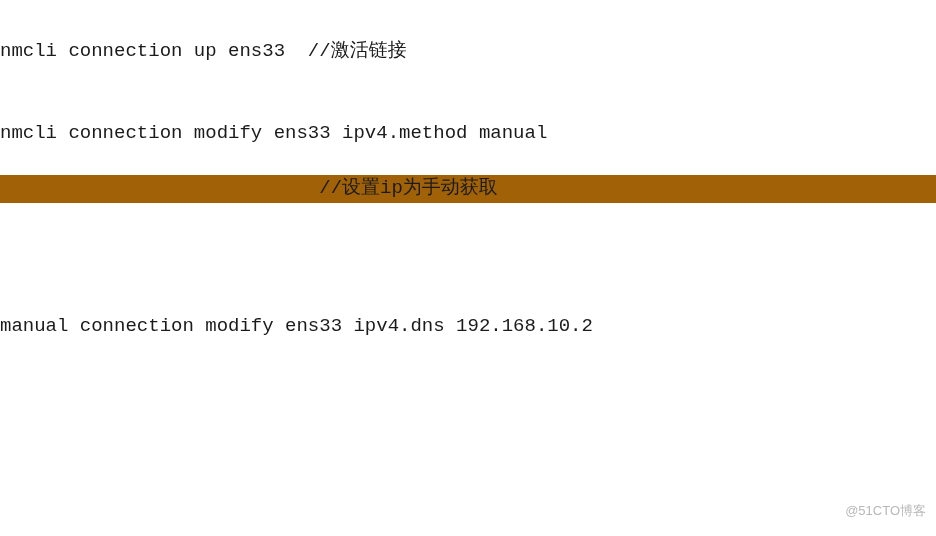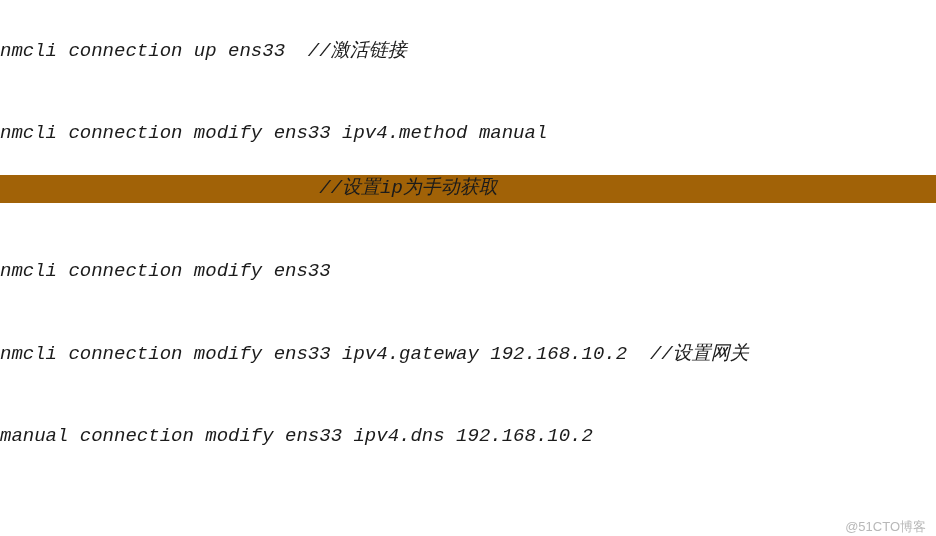--- a/index.html
+++ b/index.html
@@ -15,21 +15,20 @@
     overflow: hidden;
   }
   .content {
     padding-top: 10px;
     line-height: 1.45;
     white-space: pre;
     position: relative;
   }
   .line {
     display: block;
-    font-style: italic;
   }
   .highlight {
     background: #a16207;
     display: block;
     width: 100%;
   }
   .grid-overlay {
     position: absolute;
     top: 0;
     left: 0;
@@ -40,21 +39,21 @@
   }
   .grid-overlay .vline {
     position: absolute;
     top: 0;
     bottom: 0;
     width: 1px;
     background: #f0f0f0;
   }
   .watermark {
     position: absolute;
-    bottom: 0;
+    bottom: 16px;
     right: 10px;
     font-family: Arial, sans-serif;
     font-size: 13px;
     color: #b8b8b8;
   }
 </style>
 </head>
 <body>
 
 <div class="grid-overlay">
@@ -71,23 +70,21 @@
   <div class="vline" style="left:780px"></div>
   <div class="vline" style="left:858px"></div>
 </div>
 
 <div class="content">
 <span class="line">nmcli connection up ens33  //激活链接</span>
 <span class="line"></span>
 <span class="line">nmcli connection modify ens33 ipv4.method manual</span>
 <span class="line highlight">                            //设置ip为手动获取</span>
 <span class="line"></span>
-<span class="line">nmcli connection modify ens33</span>
 <span class="line"></span>
-<span class="line">nmcli connection modify ens33 ipv4.gateway 192.168.10.2  //设置网关</span>
 <span class="line"></span>
 <span class="line">manual connection modify ens33 ipv4.dns 192.168.10.2</span>
 <span class="line"></span>
 
 
 <span class="line"></span>
 
 
 
 </div>

